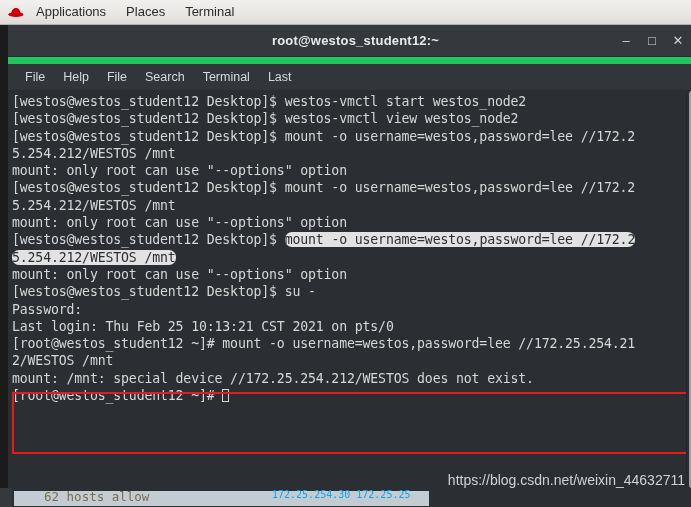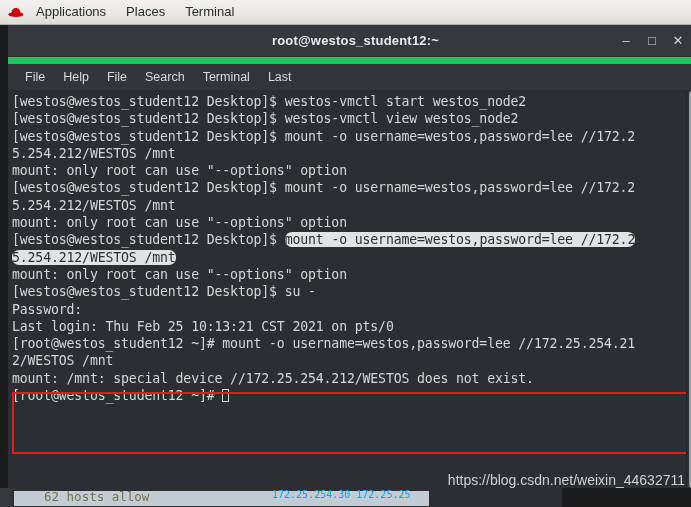--- a/index.html
+++ b/index.html
@@ -176,21 +176,21 @@
     font-size: 14px;
     font-family: "Liberation Sans", sans-serif;
     white-space: nowrap;
   }
 
   
   #bg-window {
     position: absolute;
     left: 0;
     top: 488px;
-    width: 562px;
+    width: 691px;
     height: 19px;
     background: #2b2f33;
     overflow: hidden;
   }
   #bg-left-text {
     position: absolute;
     left: 44px;
     top: 1px;
     font-family: "DejaVu Sans Mono", "Liberation Mono", monospace;
     font-size: 12.5px;

